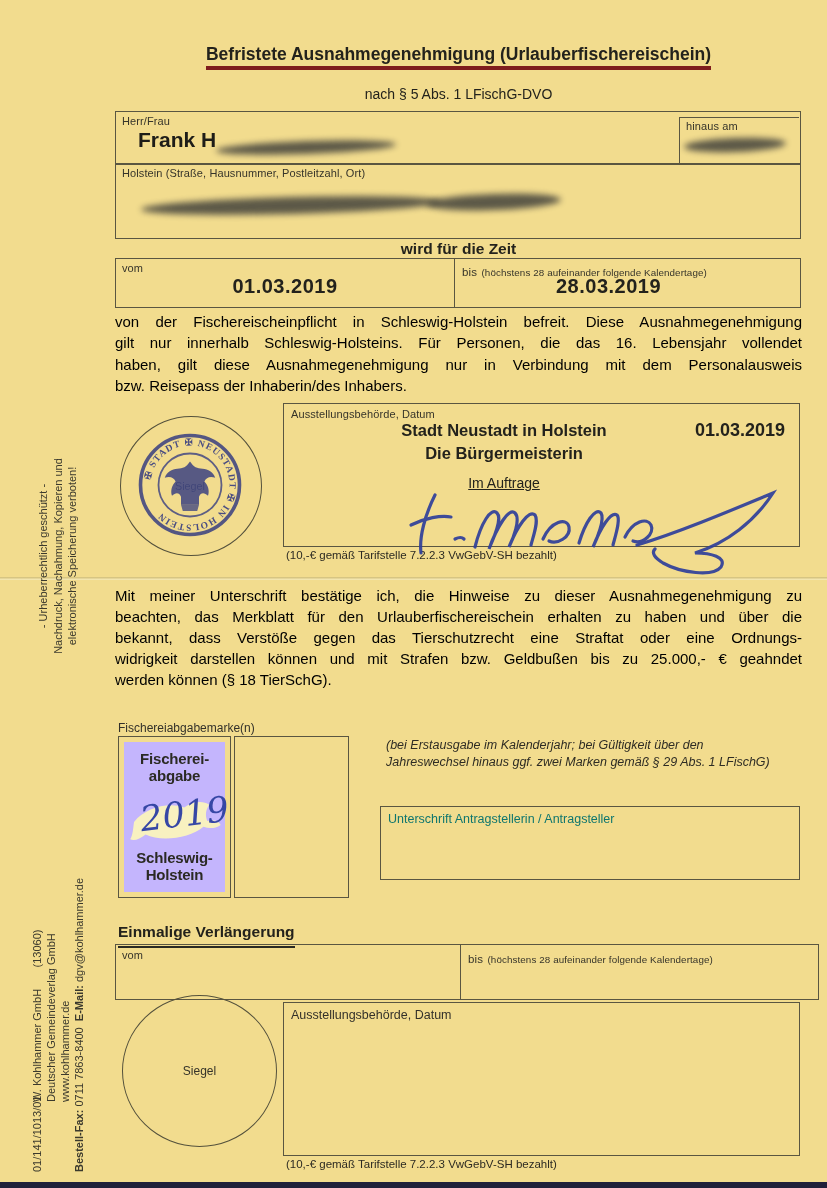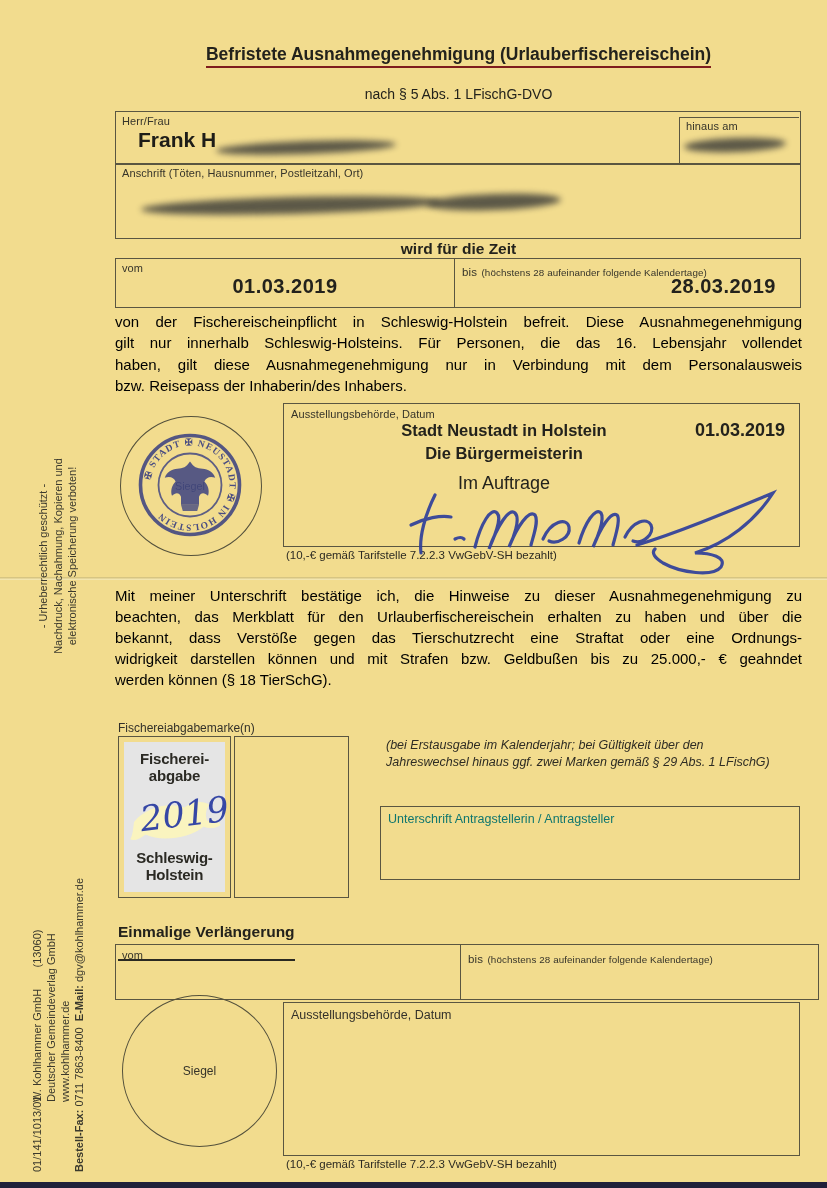--- a/index.html
+++ b/index.html
@@ -10,44 +10,44 @@
     color:#23221c; overflow:hidden;
   }
   .abs{position:absolute;}
   .box{position:absolute; border:1.5px solid #5a5641;}
   .lbl{font-size:11px; color:#36342a; letter-spacing:.1px;}
   .lbl12{font-size:12px; color:#33312a;}
   .title{
     position:absolute; left:115px; top:44px; width:687px; text-align:center;
     font-size:17.5px; font-weight:bold;
   }
-  .title span{border-bottom:2px solid #7f1d1d; padding-bottom:2px;}
+  .title span{border-bottom:4px solid #7f1d1d; padding-bottom:2px;}
   .subtitle{position:absolute; left:115px; top:86px; width:687px; text-align:center; font-size:14px;}
   .bigdate{font-size:20px; font-weight:bold; letter-spacing:.5px;}
   .center-head{position:absolute; left:115px; width:687px; text-align:center; font-weight:bold; font-size:15.5px;}
   .para{position:absolute; left:115px; width:687px; font-size:15px; line-height:21.4px; color:#000000;}
   .jl{text-align:justify; text-align-last:justify;}
   .jl-last{text-align:left;}
   .smudge{position:absolute; background:#3c3c38; border-radius:50%; filter:blur(3px); opacity:.82;}
   .crease{position:absolute; left:0; width:827px; height:3px;
     background:linear-gradient(to bottom, rgba(128,116,66,.30), rgba(255,252,224,.55)); }
   .vrot{position:absolute; transform-origin:0 0; transform:rotate(-90deg); font-size:11px; color:#3b392d;}
   .sticker{
     position:absolute; left:5px; top:5px; width:101px; height:150px;
-    background:#e5e5e5; text-align:center;
+    background:#c4b5fd; text-align:center;
   }
   .sticker .stxt{font-weight:bold; font-size:15px; line-height:16.5px; color:#2b2a24; letter-spacing:-.2px;}
   .year-hand{
     position:absolute; left:16px; top:52px;
     font-family:"DejaVu Serif", serif; font-style:italic;
     font-size:35px; color:#3647a5; transform:rotate(-7deg); font-weight:500;
   }
   .auth-lines{position:absolute; left:70px; top:15px; width:300px; text-align:center;}
   .auth-lines .b{font-weight:bold; font-size:16.5px; line-height:23px;}
-  .auth-lines .r{font-size:18px; line-height:23px; margin-top:7px;}
+  .auth-lines .r{font-size:14px; line-height:23px; margin-top:7px;text-decoration:underline;}
   .feenote{position:absolute; font-size:11.5px; color:#2c2a22;}
   .bottom-band{position:absolute; left:0; top:1182px; width:827px; height:6px; background:#20203a;}
 </style>
 </head>
 <body>
 
 <div class="page">
 
   <div class="title">
     <span>Befristete Ausnahmegenehmigung (Urlauberfischereischein)</span>
@@ -59,38 +59,38 @@
     <div class="abs" style="left:22px; top:16px; font-size:21px; font-weight:bold; color:#1e1d18;">Frank H</div>
     <div class="smudge" style="left:100px; top:29px; width:180px; height:13px; transform:rotate(-2deg);"></div>
 
     <div class="abs" style="left:563px; top:5px; width:119px; height:45px; border-left:1.5px solid #5a5641; border-top:1.5px solid #5a5641;">
       <div class="lbl abs" style="left:6px; top:2px;">hinaus am</div>
       <div class="smudge" style="left:4px; top:20px; width:102px; height:14px; transform:rotate(-2deg);"></div>
     </div>
   </div>
 
   <div class="box" style="left:115px; top:163px; width:684px; height:74px;">
-    <div class="lbl abs" style="left:6px; top:3px;">Anschrift (Töten, Hausnummer, Postleitzahl, Ort)</div>
+    <div class="lbl abs" style="left:6px; top:3px;">Holstein (Straße, Hausnummer, Postleitzahl, Ort)</div>
     <div class="smudge" style="left:25px; top:33px; width:300px; height:17px; transform:rotate(-1.5deg);"></div>
     <div class="smudge" style="left:310px; top:30px; width:135px; height:16px; transform:rotate(-2deg);"></div>
   </div>
 
   <div class="center-head" style="top:240px;">wird für die Zeit</div>
 
   <div class="box" style="left:115px; top:258px; width:684px; height:48px;">
     <div class="abs" style="left:0; top:0; width:338px; height:100%; border-right:1.5px solid #5a5641;">
       <div class="lbl abs" style="left:6px; top:3px;">vom</div>
       <div class="bigdate abs" style="left:0; top:16px; width:100%; text-align:center;">01.03.2019</div>
     </div>
     <div class="abs" style="left:340px; top:0; width:344px; height:100%;">
       <div class="abs" style="left:6px; top:3px;">
         <span class="lbl" style="font-size:11.5px;">bis</span>
         <span class="lbl" style="font-size:9.8px;">(höchstens 28 aufeinander folgende Kalendertage)</span>
       </div>
-      <div class="bigdate abs" style="left:100px; top:16px; width:220px; text-align:right;">28.03.2019</div>
+      <div class="bigdate abs" style="left:100px; top:16px; width:220px; text-align:left;">28.03.2019</div>
     </div>
   </div>
 
   <div class="para" style="top:311px;">
     <div class="jl">von der Fischereischeinpflicht in Schleswig-Holstein befreit. Diese Ausnahmegenehmigung</div>
     <div class="jl">gilt nur innerhalb Schleswig-Holsteins. Für Personen, die das 16. Lebensjahr vollendet</div>
     <div class="jl">haben, gilt diese Ausnahmegenehmigung nur in Verbindung mit dem Personalausweis</div>
     <div class="jl-last">bzw. Reisepass der Inhaberin/des Inhabers.</div>
   </div>
 
@@ -165,21 +165,21 @@
 
   <div class="box" style="left:234px; top:736px; width:113px; height:160px;"></div>
 
   <div class="abs" style="left:386px; top:737px; width:400px; font-size:12.5px; font-style:italic; line-height:17px; color:#2e2c24;">(bei Erstausgabe im Kalenderjahr; bei Gültigkeit über den Jahreswechsel hinaus ggf. zwei Marken gemäß § 29 Abs. 1 LFischG)</div>
 
   <div class="box" style="left:380px; top:806px; width:418px; height:72px; border-width:1.5px;">
     <div class="abs" style="left:7px; top:5px; font-size:12.5px; color:#0f766e;">Unterschrift Antragstellerin / Antragsteller</div>
   </div>
 
   <div class="abs" style="left:118px; top:923px; font-size:15.5px; font-weight:bold;">
-    <span style="border-bottom:2px solid #2a2922; padding-bottom:19px;">Einmalige Verlängerung</span>
+    <span style="border-bottom:2px solid #2a2922; padding-bottom:6px;">Einmalige Verlängerung</span>
   </div>
 
   <div class="box" style="left:115px; top:944px; width:702px; height:54px;">
     <div class="abs" style="left:0; top:0; width:344px; height:100%; border-right:1.5px solid #5a5641;">
       <div class="lbl abs" style="left:6px; top:4px;">vom</div>
     </div>
     <div class="abs" style="left:346px; top:0; width:354px; height:100%;">
       <div class="abs" style="left:6px; top:4px;">
         <span class="lbl" style="font-size:11.5px;">bis</span>
         <span class="lbl" style="font-size:9.8px;">(höchstens 28 aufeinander folgende Kalendertage)</span>

